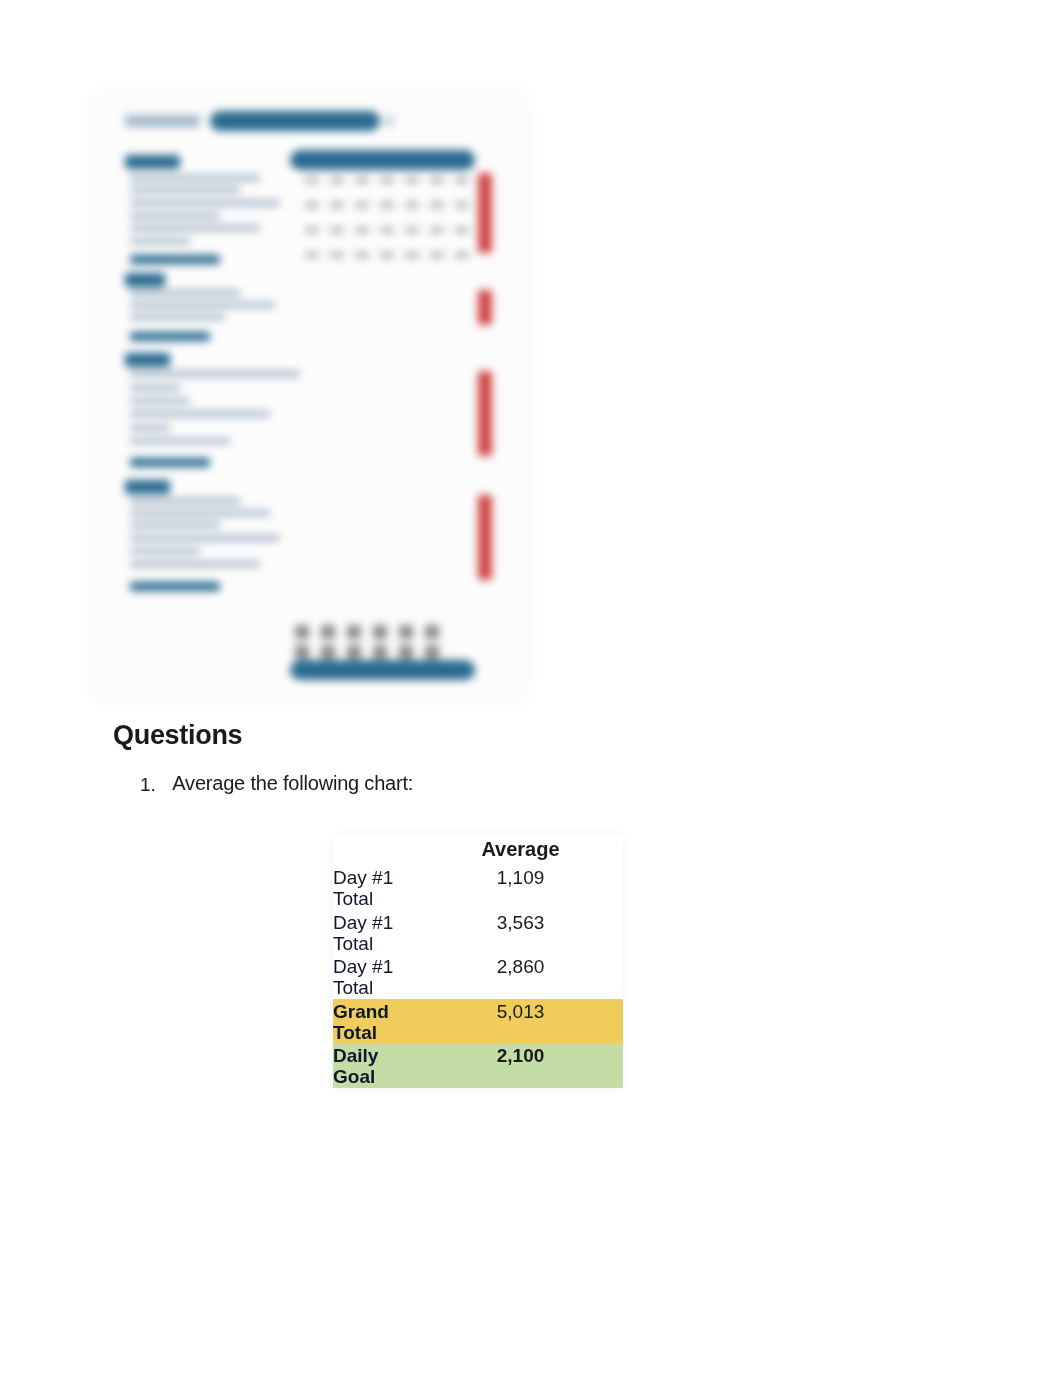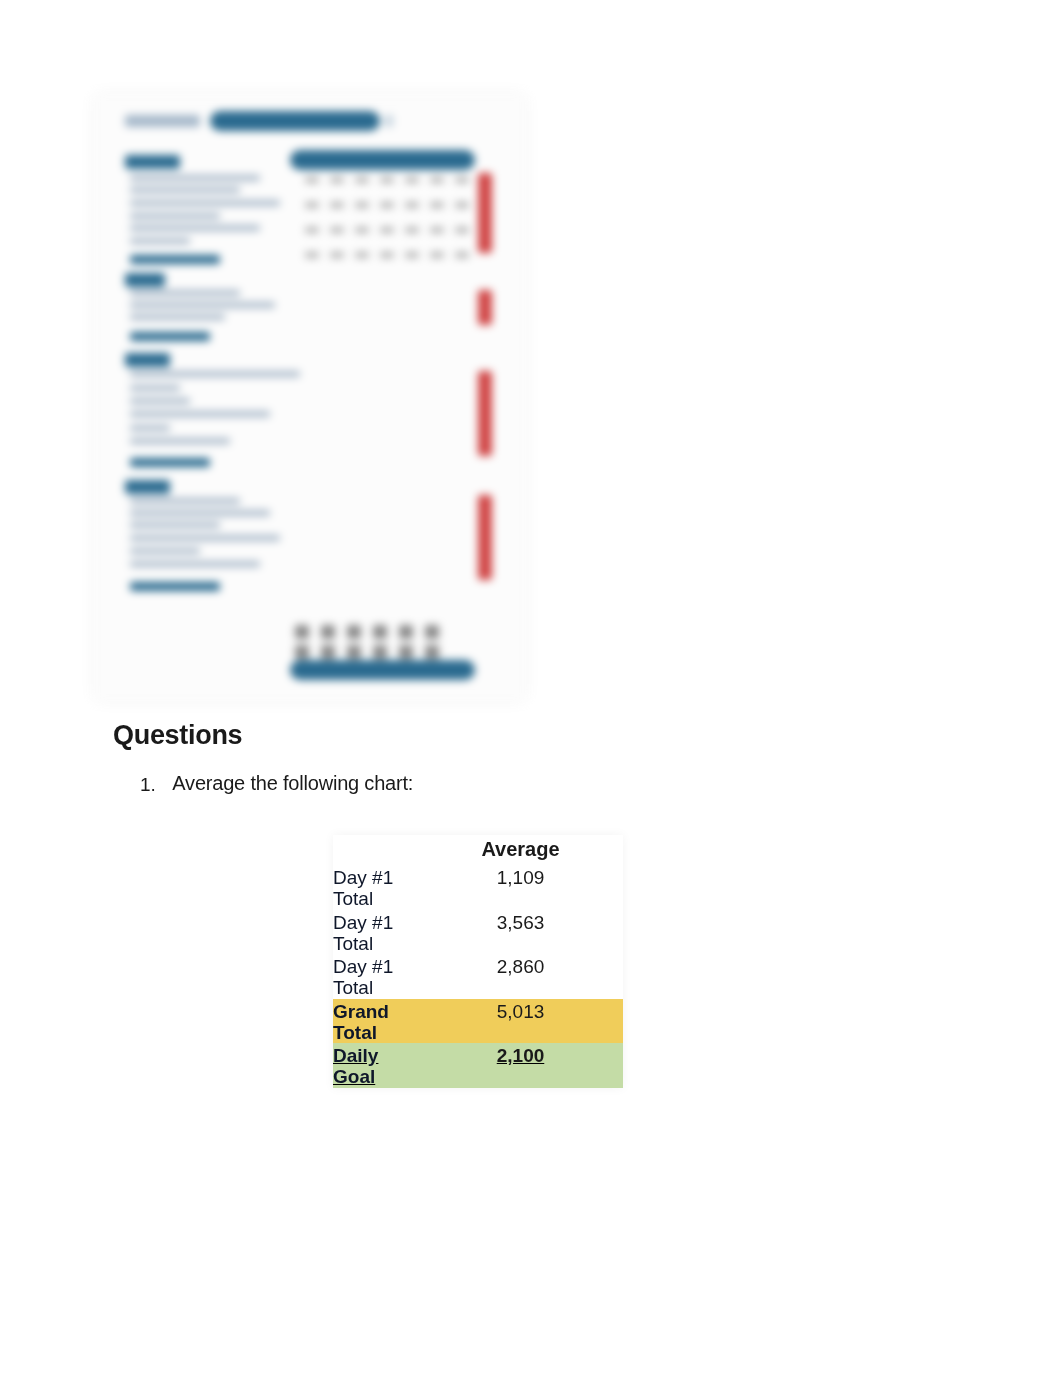--- a/index.html
+++ b/index.html
@@ -223,21 +223,20 @@
       background: #f0cd5a;
     }
     
     .highlight-row-yellow .label-cell {
       font-weight: bold;
       margin-top: 8px;
     }
     
     .highlight-row-green {
       background: #c4dca6;
-      text-decoration: underline;
     }
     
     .highlight-row-green .label-cell {
       font-weight: bold;
     }
     
     .highlight-row-green .value-cell {
       font-weight: bold;
     }
   </style>

